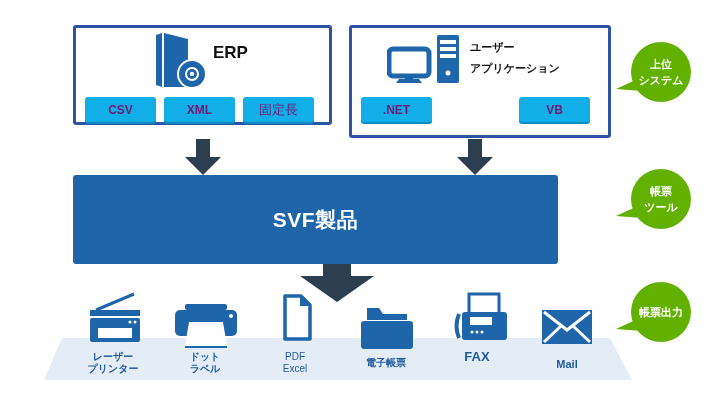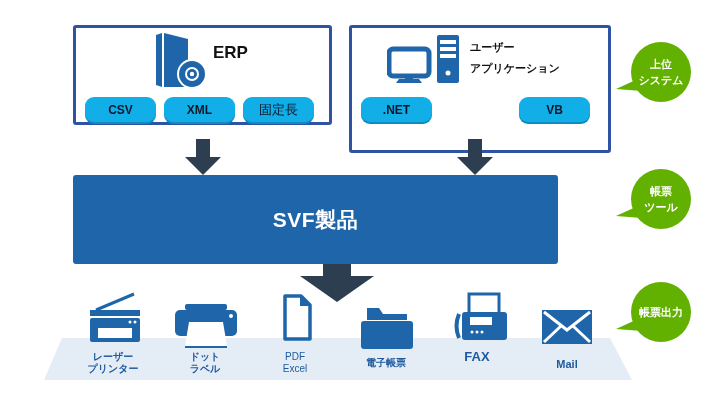--- a/index.html
+++ b/index.html
@@ -1,21 +1,21 @@
 <!DOCTYPE html>
 <html><head>
 <meta charset="utf-8">
 <style>
   html, body { margin: 0; padding: 0; }
   body { width: 720px; height: 412px; background: #ffffff; position: relative; overflow: hidden;
          font-family: "Liberation Sans", "DejaVu Sans", sans-serif; }
   .abs { position: absolute; }
   .sys-box { position: absolute; border: 3px solid #2f53a3; border-radius: 3px; background: #fff; box-sizing: border-box; }
-  .fmt-btn { position: absolute; top: 69px; width: 71px; height: 25px; background: #12aee8; border-radius: 9px;
-             box-shadow: 0 2px 0 #0c8cc0; color: #0f172a; font-weight: bold; font-size: 12px;
+  .fmt-btn { position: absolute; top: 69px; width: 71px; height: 25px; background: #12aee8; border-radius: 3px;
+             box-shadow: 0 2px 0 #0c8cc0; color: #701a75; font-weight: bold; font-size: 12px;
              display: flex; align-items: center; justify-content: center; }
   .sys-title { position: absolute; color: #111; font-weight: bold; }
   .arrow { position: absolute; }
   .svf-box { position: absolute; left: 73px; top: 175px; width: 485px; height: 89px; background: #1f65aa;
              border-radius: 3px; display: flex; align-items: center; justify-content: center; }
   .svf-label { color: #fff; font-weight: bold; font-size: 21px; letter-spacing: 0.5px; }
   .band { position: absolute; left: 0; top: 0; }
   .out-item { position: absolute; width: 90px; text-align: center; }
   .out-label { position: absolute; left: 0; width: 90px; text-align: center; color: #1f5aa0; font-size: 10px;
                font-weight: bold; line-height: 11px; }
@@ -39,21 +39,21 @@
     <circle cx="40" cy="41" r="7" fill="#ffffff"></circle>
     <circle cx="40" cy="41" r="5" fill="#1f65aa"></circle>
     <circle cx="40" cy="41" r="2.2" fill="#ffffff"></circle>
   </svg>
   <div class="sys-title" style="left:137px; top:15px; font-size:17px;">ERP</div>
   <div class="fmt-btn" style="left:9px;">CSV</div>
   <div class="fmt-btn" style="left:88px;">XML</div>
   <div class="fmt-btn" style="left:167px; font-weight:normal; font-size:13px;">固定長</div>
 </div>
 
-<div class="sys-box" style="left:349px; top:25px; width:262px; height:128px;">
+<div class="sys-box" style="left:349px; top:25px; width:262px; height:113px;">
   <svg class="abs" style="left:35px; top:7px;" width="74" height="50" viewBox="0 0 74 50">
     <rect x="2" y="14" width="40" height="27" rx="4" fill="none" stroke="#1f65aa" stroke-width="5"></rect>
     <path d="M12 44 L32 44 L35 48 L9 48 Z" fill="#1f65aa"></path>
     <rect x="18" y="40" width="8" height="5" fill="#1f65aa"></rect>
     <rect x="50" y="0" width="22" height="48" rx="2" fill="#1f65aa"></rect>
     <rect x="53" y="5" width="16" height="4" fill="#ffffff"></rect>
     <rect x="53" y="12" width="16" height="4" fill="#ffffff"></rect>
     <rect x="53" y="19" width="16" height="4" fill="#ffffff"></rect>
     <circle cx="61" cy="38" r="2.5" fill="#ffffff"></circle>
   </svg>

